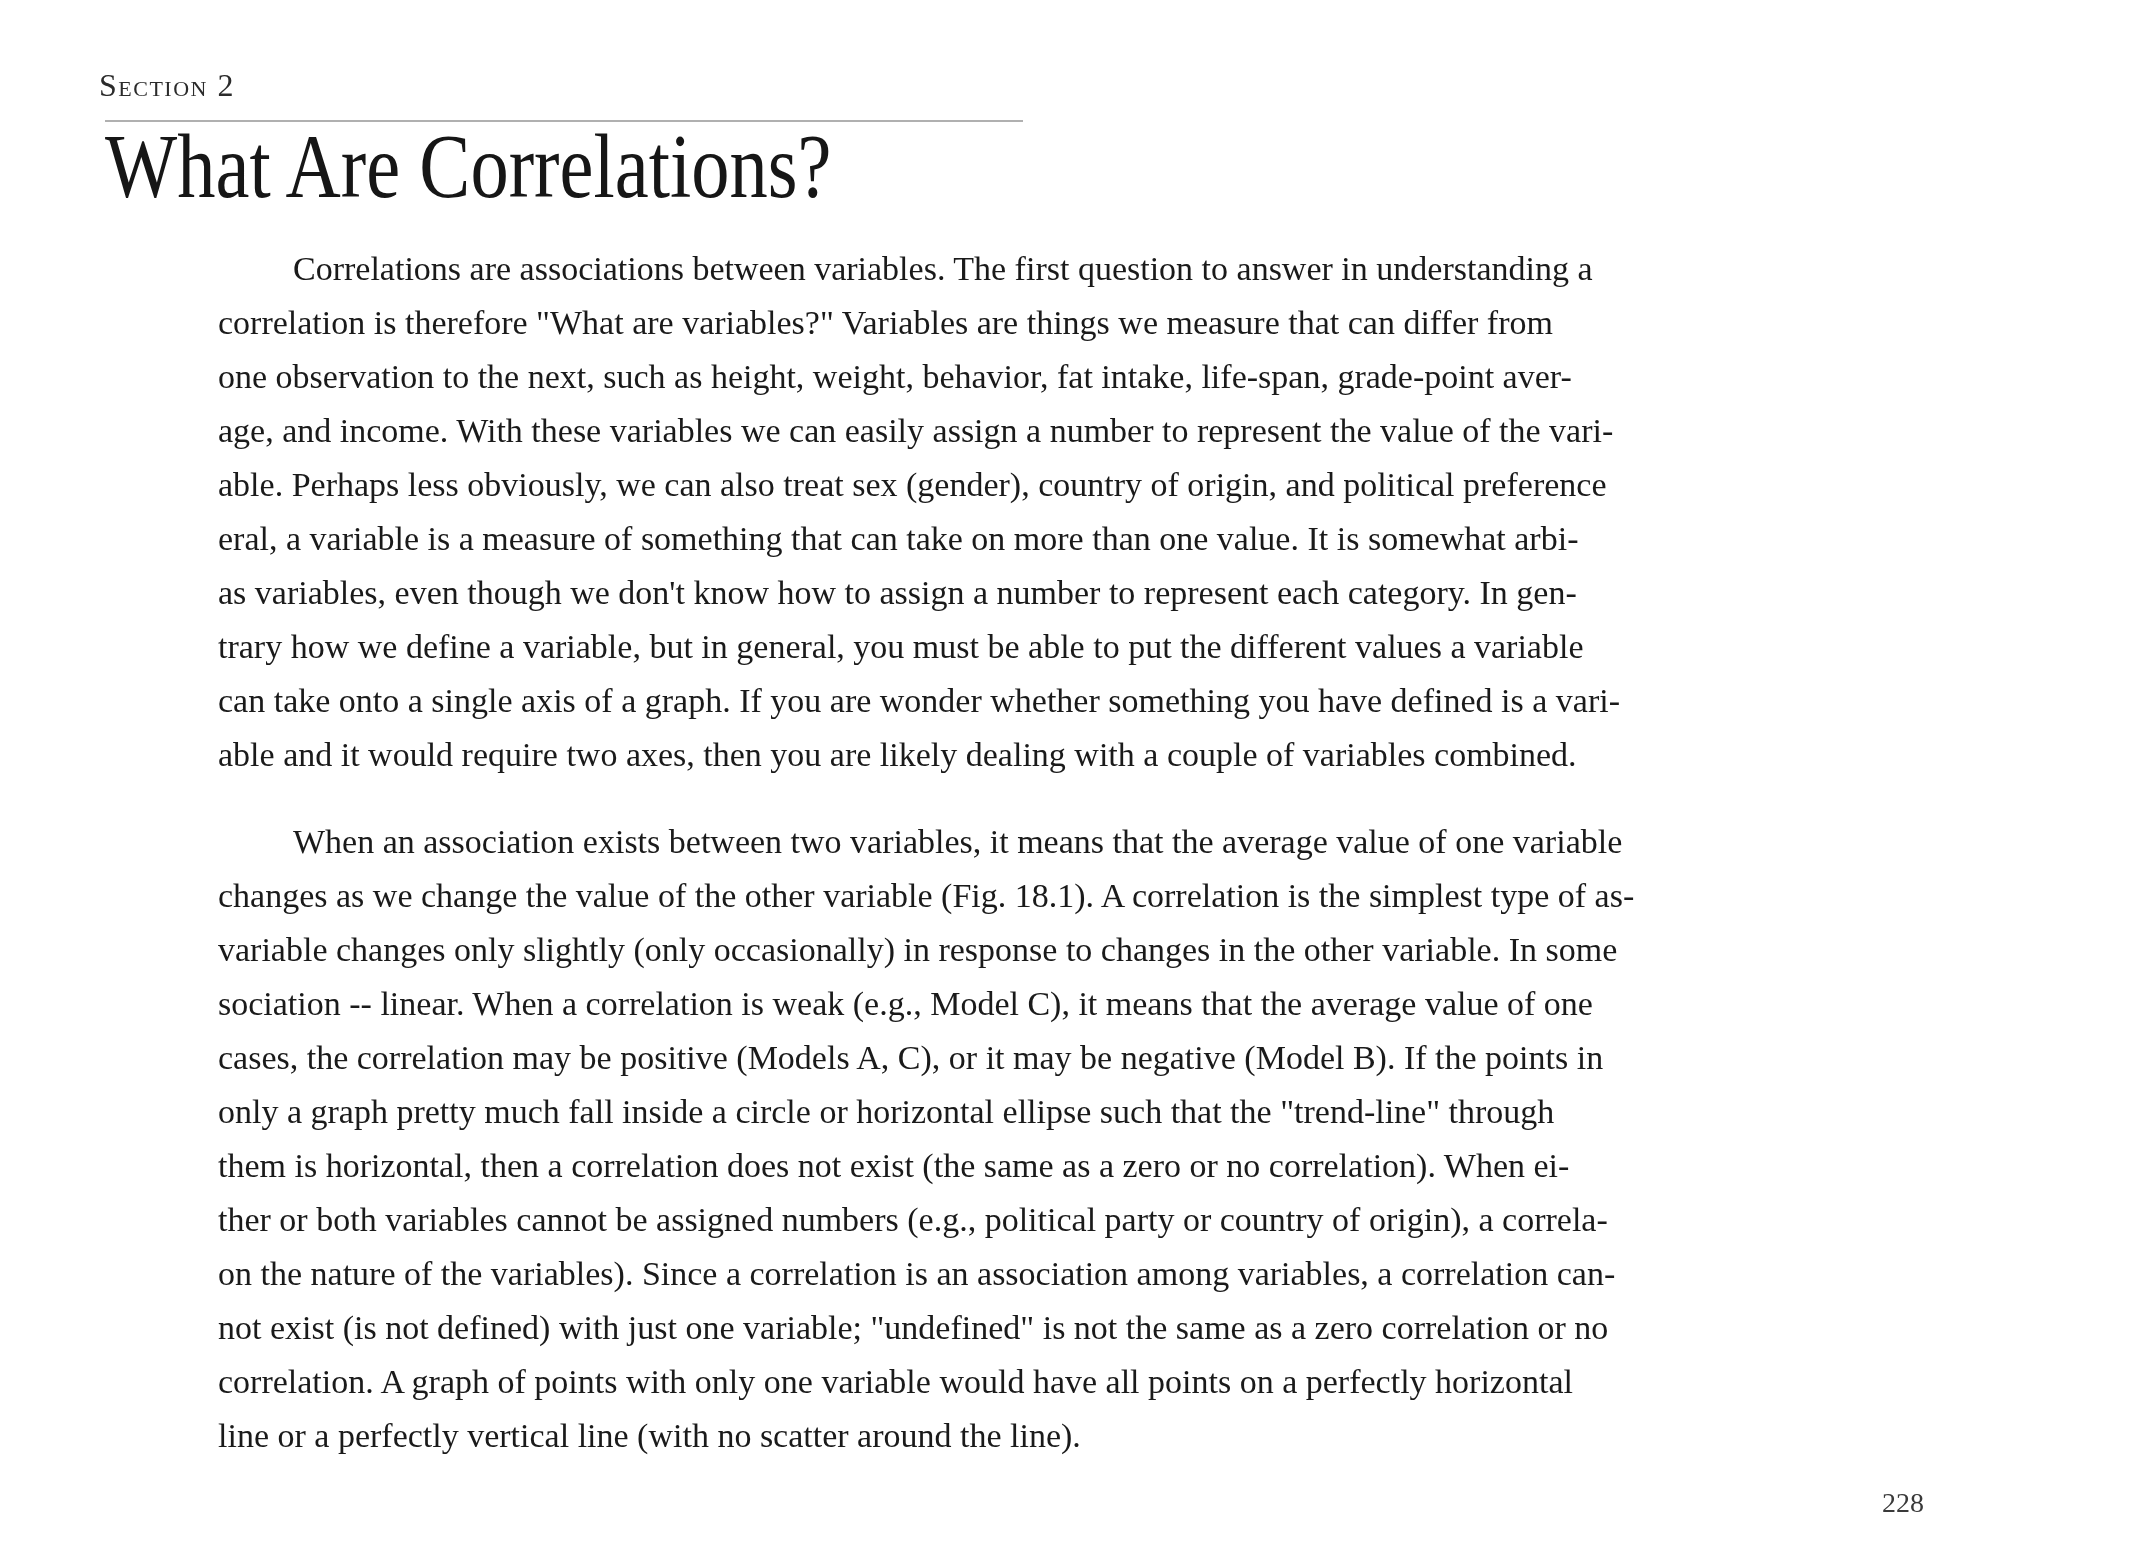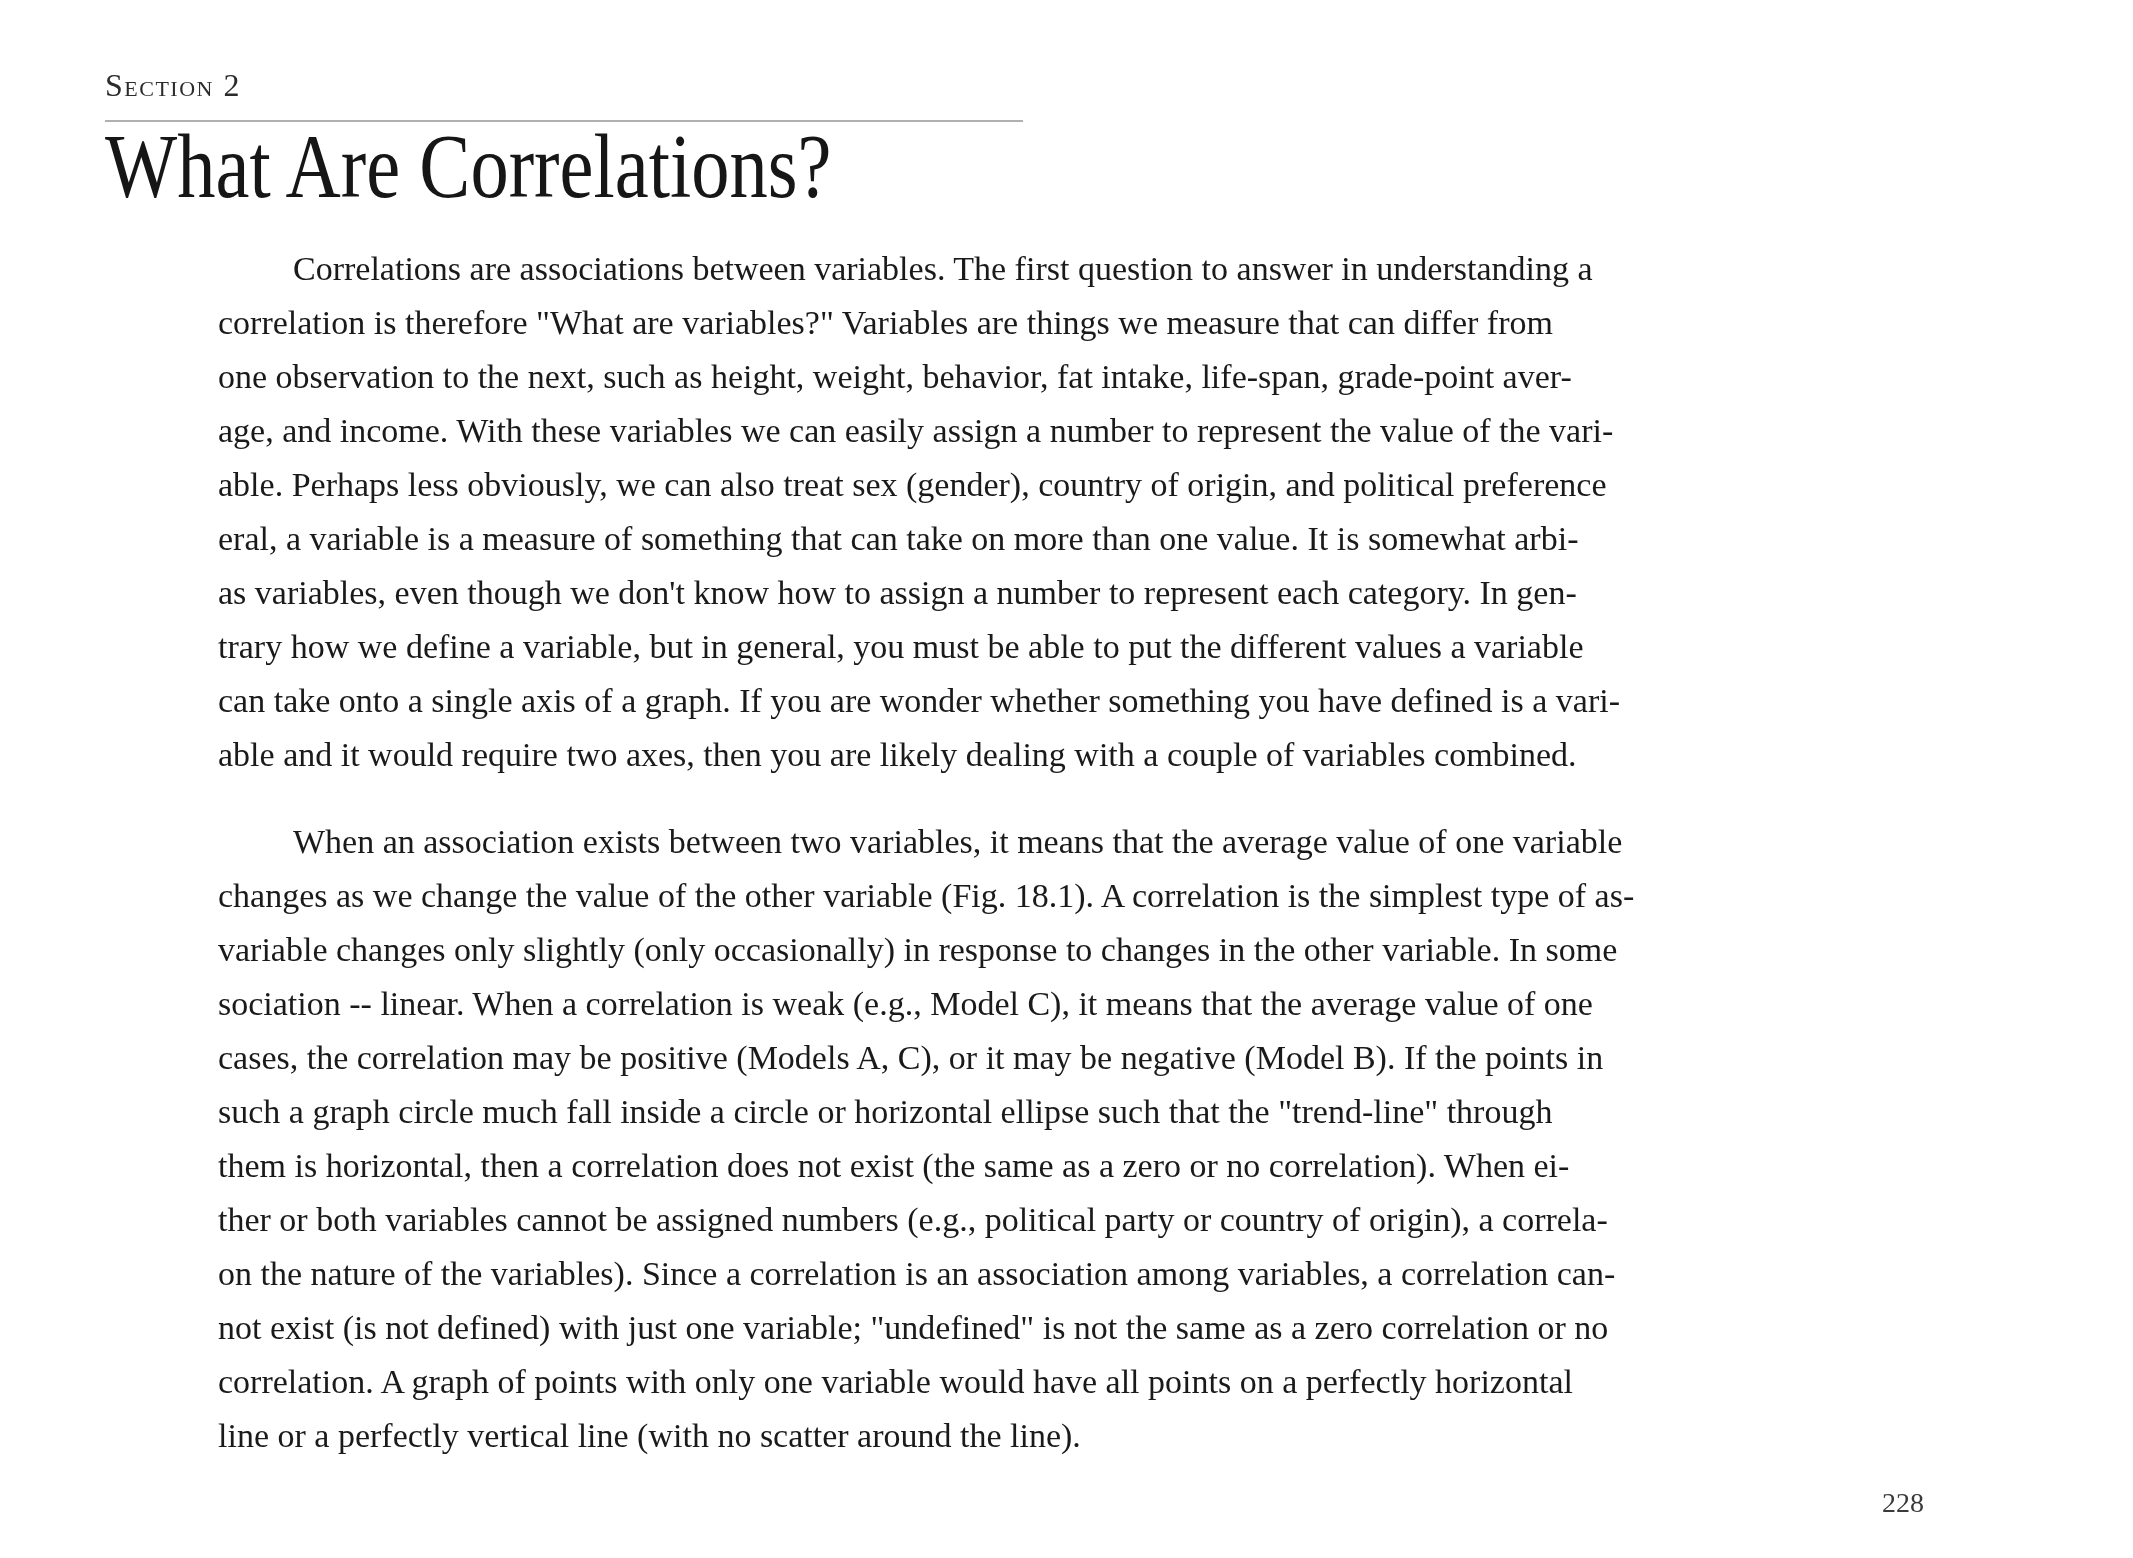--- a/index.html
+++ b/index.html
@@ -12,21 +12,21 @@
   }
   .page {
     position: relative;
     width: 2133px;
     height: 1558px;
     background: #ffffff;
     color: var(--text-color, #1a1a1a);
   }
   .section-label {
     position: absolute;
-    left: 105px;
+    left: 99px;
     top: 66px;
     font-size: 32px;
     line-height: 38px;
     font-variant: small-caps;
     letter-spacing: 1.5px;
     color: #2b2b2b;
     font-weight: 500;
   }
   .rule {
     position: absolute;
@@ -89,21 +89,21 @@
         <div class="line">trary how we define a variable, but in general, you must be able to put the different values a variable</div>
         <div class="line">can take onto a single axis of a graph. If you are wonder whether something you have defined is a vari-</div>
         <div class="line">able and it would require two axes, then you are likely dealing with a couple of variables combined.</div>
       </div>
       <div class="paragraph">
         <div class="line first">When an association exists between two variables, it means that the average value of one variable</div>
         <div class="line">changes as we change the value of the other variable (Fig. 18.1). A correlation is the simplest type of as-</div>
         <div class="line">variable changes only slightly (only occasionally) in response to changes in the other variable. In some</div>
         <div class="line">sociation -- linear. When a correlation is weak (e.g., Model C), it means that the average value of one</div>
         <div class="line">cases, the correlation may be positive (Models A, C), or it may be negative (Model B). If the points in</div>
-        <div class="line">such a graph circle much fall inside a circle or horizontal ellipse such that the "trend-line" through</div>
+        <div class="line">only a graph pretty much fall inside a circle or horizontal ellipse such that the "trend-line" through</div>
         <div class="line">them is horizontal, then a correlation does not exist (the same as a zero or no correlation). When ei-</div>
         <div class="line">ther or both variables cannot be assigned numbers (e.g., political party or country of origin), a correla-</div>
         <div class="line">on the nature of the variables). Since a correlation is an association among variables, a correlation can-</div>
         <div class="line">not exist (is not defined) with just one variable; "undefined" is not the same as a zero correlation or no</div>
         <div class="line">correlation. A graph of points with only one variable would have all points on a perfectly horizontal</div>
         <div class="line">line or a perfectly vertical line (with no scatter around the line).</div>
       </div>
     </div>
   <div class="page-number">228</div>
 </div>

